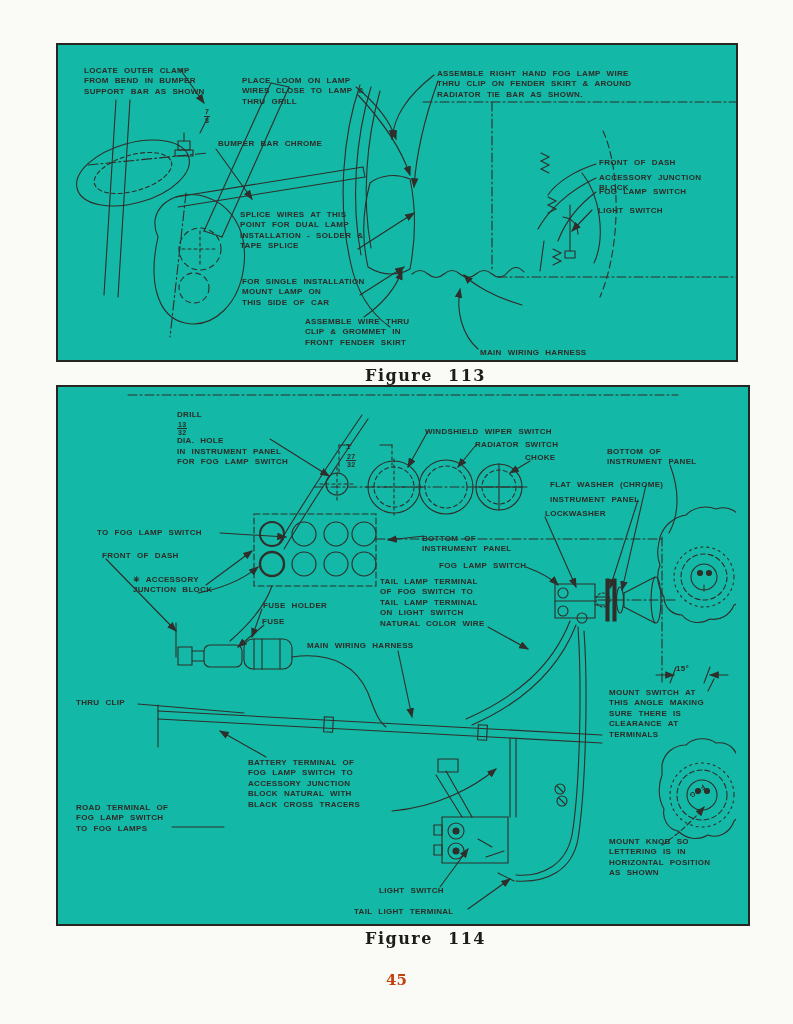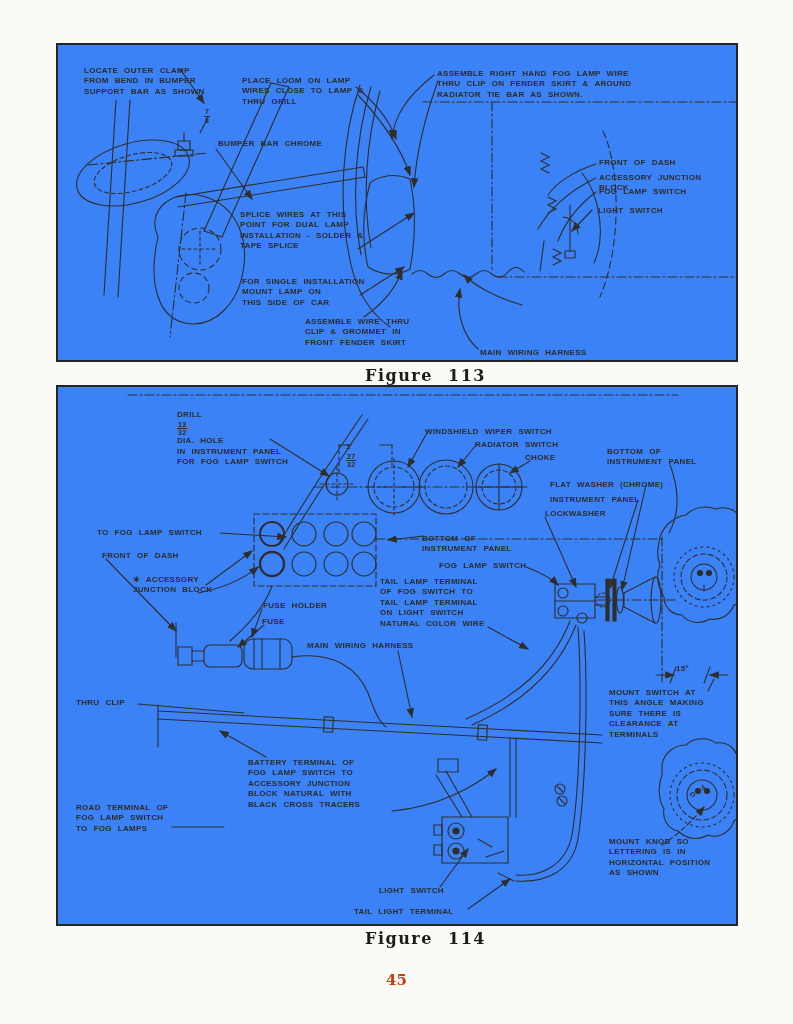--- a/index.html
+++ b/index.html
@@ -1,20 +1,20 @@
 <!DOCTYPE html>
 <html><head>
 <meta charset="utf-8">
 <style>
   html,body{margin:0;padding:0;background:#e9e8e2;}
   .page{position:relative;width:793px;height:1024px;background:#fafaf6;
         font-family:"Liberation Sans",sans-serif;color:#2d2c28;overflow:hidden;}
-  .figbox{position:absolute;border:2px solid #26251f;background:#3b82f6;}
+  .figbox{position:absolute;border:2px solid #26251f;background:#14b8a6;}
   #fig113{left:56px;top:43px;width:678px;height:315px;}
-  #fig114{left:56px;top:385px;width:678px;height:537px;}
+  #fig114{left:56px;top:385px;width:678px;height:537px;padding-left:12px;}
   .art{position:absolute;left:0;top:0;}
   .lbl{position:absolute;font-size:8px;font-weight:700;line-height:1.3;
        letter-spacing:.3px;word-spacing:3.5px;white-space:pre-line;color:#2d2c28;}
   .frac{display:inline-flex;flex-direction:column;align-items:center;
         vertical-align:middle;font-size:7px;line-height:1.05;}
   .frac .n{border-bottom:1px solid #2d2c28;padding:0 1px;}
   .caption{position:absolute;left:0;width:100%;text-align:center;
            font-family:"DejaVu Serif",serif;font-weight:700;font-size:16px;
            letter-spacing:1.5px;word-spacing:8px;color:#1d1c18;padding-left:29px;}
   .pagenum{position:absolute;left:0;width:100%;text-align:center;

